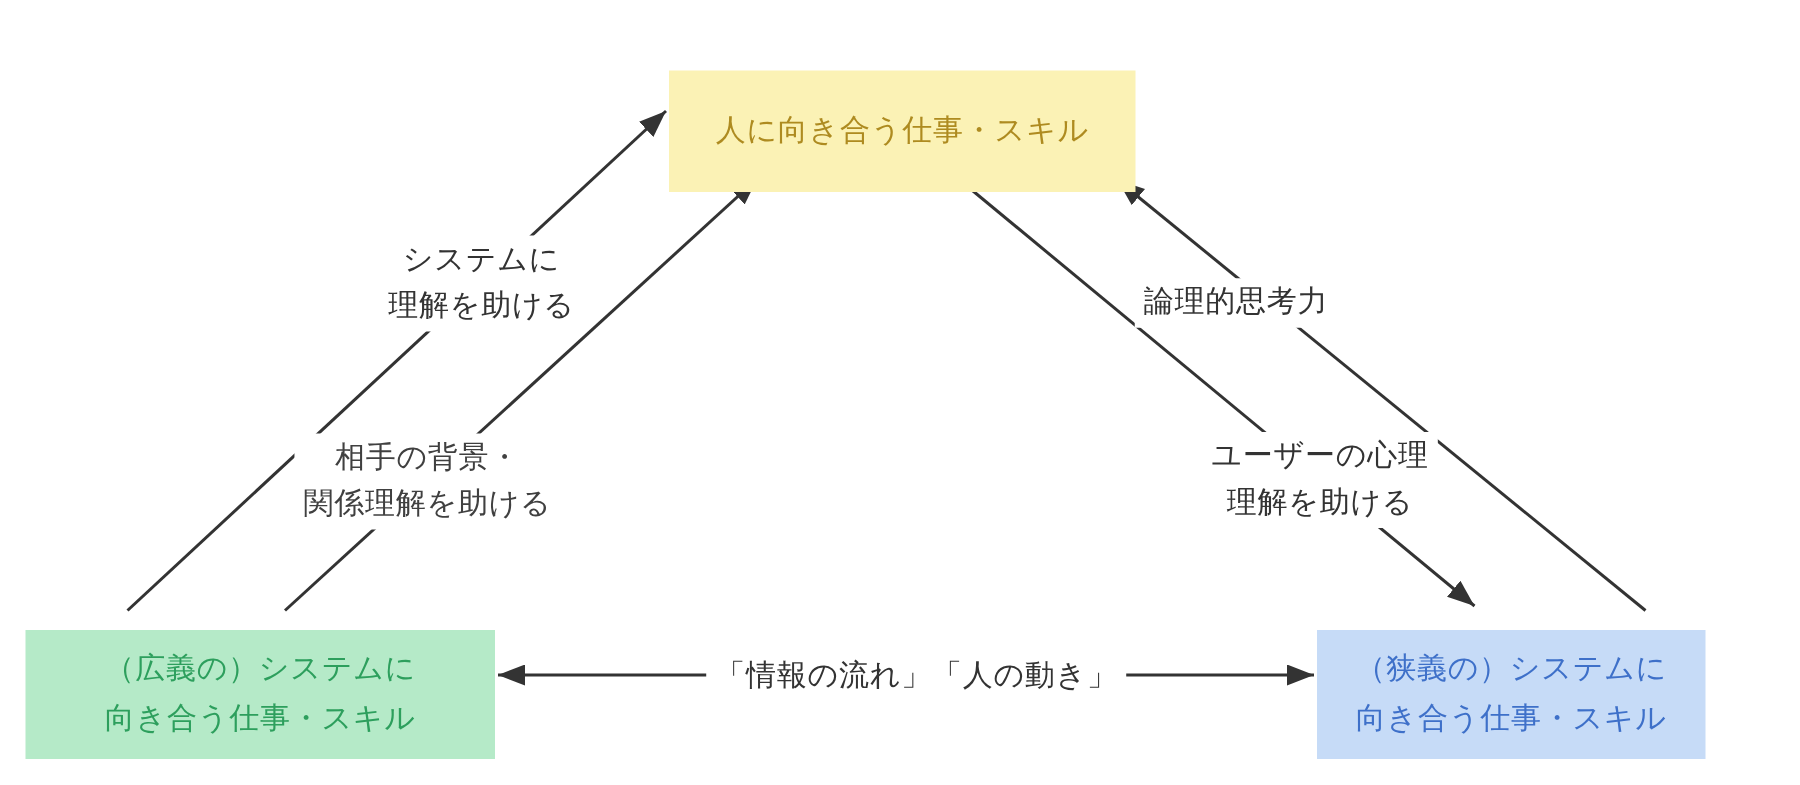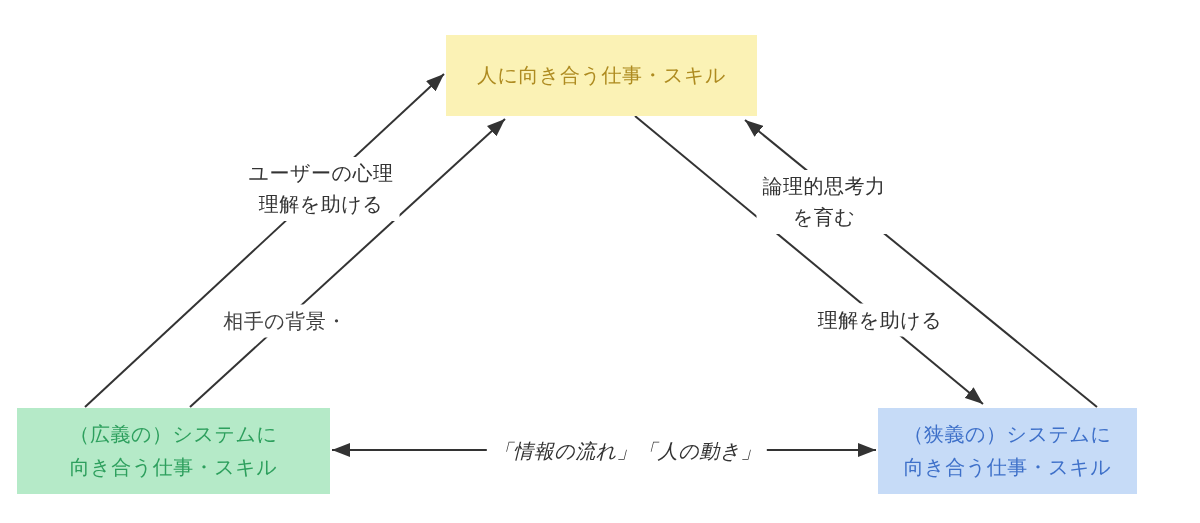--- a/index.html
+++ b/index.html
@@ -24,73 +24,75 @@
   .node {
     position: absolute;
     display: flex;
     flex-direction: column;
     justify-content: center;
     align-items: center;
     text-align: left;
     font-size: 20px;
     line-height: 1.65;
     letter-spacing: 0.5px;
+    margin-top: 12px;
   }
   #node-people        { left: 446px; top: 35px;  width: 311px; height: 81px; }
   #node-system-broad  { left: 17px;  top: 408px; width: 313px; height: 86px; }
   #node-system-narrow { left: 878px; top: 408px; width: 259px; height: 86px; }
   .edge-label {
     position: absolute;
     transform: translate(-50%, -50%);
     text-align: center;
     font-size: 20px;
     line-height: 1.55;
     letter-spacing: 0.5px;
     padding: 1px 6px;
     white-space: nowrap;
   }
   #edge-label-business-structure       { left: 321px; top: 189px; }
   #edge-label-background-relationship  { left: 285px; top: 321px; }
   #edge-label-logical-thinking         { left: 824px; top: 202px; }
   #edge-label-user-psychology          { left: 880px; top: 320px; }
-  #edge-label-same-meaning             { left: 627px; top: 451px; font-style: italic; }
+  #edge-label-same-meaning             { left: 611px; top: 451px; }
 </style>
 </head>
 <body>
 
 <div class="canvas">
 
   <svg class="edges-layer" width="1200" height="523" viewBox="0 0 1200 523">
     <defs>
       <marker id="arrowhead" viewBox="0 0 9 7" refX="9" refY="3.5" markerWidth="9" markerHeight="7" orient="auto-start-reverse">
         <path d="M0,0 L9,3.5 L0,7 z" fill="#333333"></path>
       </marker>
     </defs>
     <line x1="85" y1="407" x2="444" y2="74" stroke-width="2" marker-end="url(#arrowhead)" stroke="#333333"></line>
     <line x1="190" y1="407" x2="505" y2="119" stroke-width="2" marker-end="url(#arrowhead)" stroke="#333333"></line>
     <line x1="1097" y1="407" x2="745" y2="120" stroke-width="2" marker-end="url(#arrowhead)" stroke="#333333"></line>
     <line x1="635" y1="116" x2="983" y2="404" stroke-width="2" marker-end="url(#arrowhead)" stroke="#333333"></line>
     <line x1="332" y1="450" x2="876" y2="450" stroke-width="2" marker-start="url(#arrowhead)" marker-end="url(#arrowhead)" stroke="#333333"></line>
   </svg>
 
   <div class="edge-label" id="edge-label-business-structure" style="color: rgb(51, 51, 51); background-color: rgb(255, 255, 255);">
-    <div>ユーザーの心理</div>
+    <div>システムに</div>
     <div>理解を助ける</div>
   </div>
 
   <div class="edge-label" id="edge-label-background-relationship" style="color: #404040; background-color: rgb(255, 255, 255);">
     <div>相手の背景・</div>
+    <div>関係理解を助ける</div>
   </div>
 
   <div class="edge-label" id="edge-label-logical-thinking" style="color: rgb(51, 51, 51); background-color: rgb(255, 255, 255);">
     <div>論理的思考力</div>
-    <div>を育む</div>
   </div>
 
   <div class="edge-label" id="edge-label-user-psychology" style="color: rgb(51, 51, 51); background-color: rgb(255, 255, 255);">
+    <div>ユーザーの心理</div>
     <div>理解を助ける</div>
   </div>
 
   <div class="edge-label" id="edge-label-same-meaning" style="color: rgb(51, 51, 51); background-color: rgb(255, 255, 255);">
     <div>「情報の流れ」「人の動き」</div>
   </div>
 
   <div class="node" id="node-people" style="background-color: rgb(251, 242, 181); color: rgb(174, 139, 32);">
     <div>人に向き合う仕事・スキル</div>
   </div>

